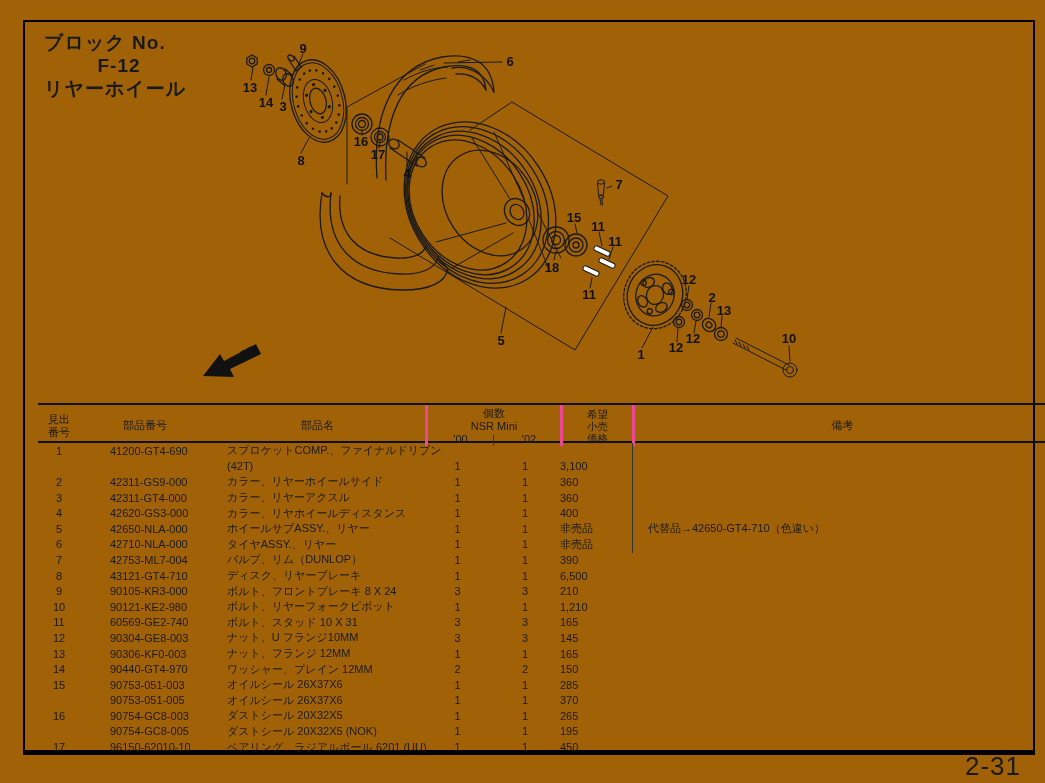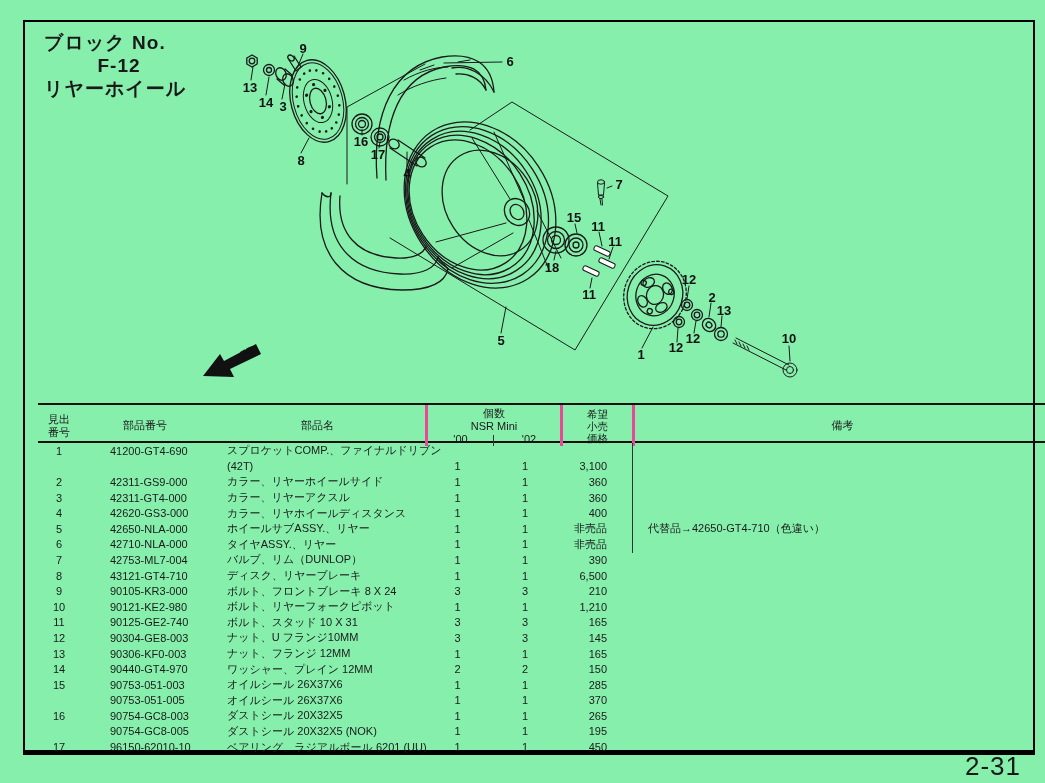--- a/index.html
+++ b/index.html
@@ -1,16 +1,16 @@
 <!DOCTYPE html>
 <html><head>
 <meta charset="utf-8">
 <style>
   html,body{margin:0;padding:0;background:#e8e8e8;}
-  .page{position:relative;width:1045px;height:783px;background:#86efac;
+  .page{position:relative;width:1045px;height:783px;background:#a16207;
         font-family:"Liberation Sans","DejaVu Sans",sans-serif;color:#1a1a1a;overflow:hidden;}
   .border-box{position:absolute;left:23px;top:20px;width:1012px;height:735px;
         border:2px solid #000;border-bottom-width:5px;box-sizing:border-box;}
   .title-block{position:absolute;left:44px;top:31px;width:180px;font-weight:bold;line-height:23px;font-size:19px;letter-spacing:1px;}
   .title-block .l2{text-align:center;width:150px;}
   .diagram{position:absolute;left:0;top:0;}
   .ln{fill:none;stroke:#1a1a1a;stroke-width:1.3;stroke-linecap:round;stroke-linejoin:round;}
   .thin{stroke-width:1;}
   .callout{font-size:13px;font-weight:bold;fill:#111;text-anchor:middle;}
   .fr-text{font-size:11px;font-weight:bold;fill:#111;}
@@ -26,21 +26,21 @@
   .qty-years .y2{flex:0 0 70px;text-align:center;}
   .qty-years .div{width:0;border-left:1px solid #333;height:11px;}
   .price-head{font-size:10.5px;line-height:12px;}
   .tbody{position:relative;}
   .tr{display:grid;grid-template-columns:42px 130px 215px 65px 70px 72px 1fr;height:15.6px;align-items:center;}
   .td{white-space:nowrap;overflow:visible;}
   .c-no{text-align:center;}
   .c-pn{padding-left:30px;}
   .c-name{padding-left:17px;}
   .c-q{text-align:center;}
-  .c-price{text-align:right;padding-right:25px;}
+  .c-price{text-align:left;padding-right:25px;}
   .c-remark{padding-left:16px;}
   .remark-vline{position:absolute;left:594px;top:0;height:110px;width:0;border-left:1px solid #333;}
   .page-number{position:absolute;top:751px;right:24px;font-size:26px;font-weight:normal;letter-spacing:1px;}
 </style>
 </head>
 <body>
 
 <div class="page">
   <div class="border-box"></div>
 
@@ -368,21 +368,21 @@
           <div class="td c-no">10</div>
           <div class="td c-pn">90121-KE2-980</div>
           <div class="td c-name">ボルト、リヤーフォークピボット</div>
           <div class="td c-q">1</div>
           <div class="td c-q">1</div>
           <div class="td c-price">1,210</div>
           <div class="td c-remark"></div>
         </div>
       <div class="tr">
           <div class="td c-no">11</div>
-          <div class="td c-pn">90125-GE2-740</div>
+          <div class="td c-pn">60569-GE2-740</div>
           <div class="td c-name">ボルト、スタッド 10 X 31</div>
           <div class="td c-q">3</div>
           <div class="td c-q">3</div>
           <div class="td c-price">165</div>
           <div class="td c-remark"></div>
         </div>
       <div class="tr">
           <div class="td c-no">12</div>
           <div class="td c-pn">90304-GE8-003</div>
           <div class="td c-name">ナット、U フランジ10MM</div>

